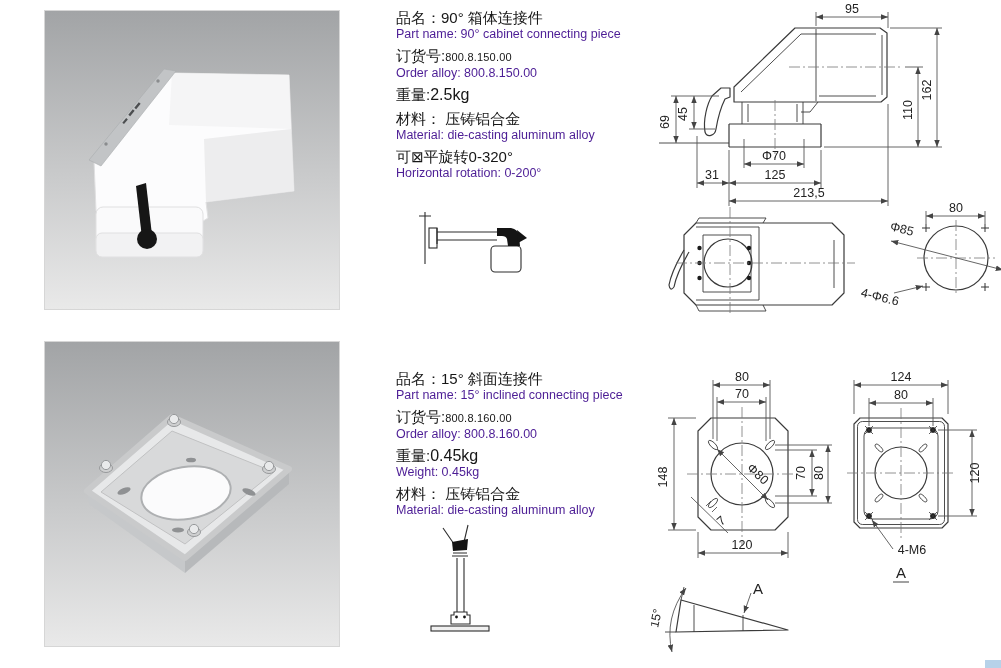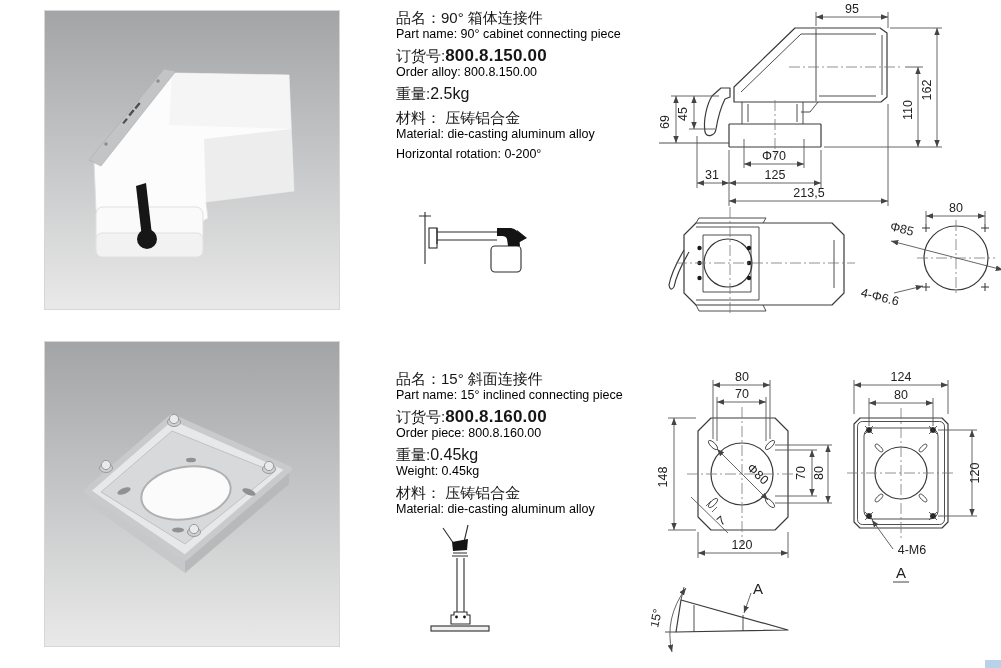--- a/index.html
+++ b/index.html
@@ -3,22 +3,22 @@
 <meta charset="utf-8">
 <style>
   html,body { margin:0; padding:0; background:#ffffff; }
   .page { position:relative; width:1001px; height:668px; background:#fff; overflow:hidden;
           font-family:"Liberation Sans", sans-serif;margin-left:11px; }
   .photo { position:absolute; border:1px solid #d6d6d6; overflow:hidden;
            background:linear-gradient(180deg,#a2a4a6 0%,#c9cacb 55%,#e9e9e9 100%); }
   .specs { position:absolute; width:258px; }
   .pair  { margin-bottom:6px; }
   .cn { font-size:15px; line-height:18px; color:#161616; }
-  .en { font-size:12.5px; line-height:14px; color:#000000; }
-  .ord { font-weight:bold; font-size:17px; letter-spacing:0.2px; }
+  .en { font-size:12.5px; line-height:14px; color:#4c1d95; }
+  .ord { font-weight:normal; font-size:11px; letter-spacing:0.2px; }
   .val { font-size:16px; }
   .drawing { position:absolute; }
   svg { font-family:"Liberation Sans", sans-serif; }
   .ol   { stroke:#3a3a3a; stroke-width:1.2; fill:none; stroke-linejoin:round; }
   .ol2  { stroke:#3a3a3a; stroke-width:0.9; fill:none; }
   .dim  { stroke:#555; stroke-width:0.9; fill:none; }
   .cl   { stroke:#777; stroke-width:0.8; fill:none; stroke-dasharray:11 3 2 3; }
   .dt   { font-size:12.5px; fill:#222; text-anchor:middle; }
   .dtb  { font-size:15px; fill:#222; text-anchor:middle; }
   .pict { stroke:#2d2d2d; stroke-width:1.1; fill:none; }
@@ -101,20 +101,21 @@
       <div class="en">Order alloy: 800.8.150.00</div>
     </div>
     <div class="pair">
       <div class="cn"><span>重量:</span><span class="val">2.5kg</span></div>
     </div>
     <div class="pair">
       <div class="cn">材料： 压铸铝合金</div>
       <div class="en">Material: die-casting aluminum alloy</div>
     </div>
     <div class="pair">
+      <div class="cn">可⊠平旋转0-320°</div>
       <div class="en">Horizontal rotation: 0-200°</div>
     </div>
   </div>
 
   <svg class="drawing" style="left:398px;top:202px;" width="128" height="72" viewBox="0 0 128 72">
     <g class="pict">
       <path d="M16,10 V62 M10,14 H22"></path>
       <rect x="20" y="26" width="8" height="20"></rect>
       <path d="M28,26 V42 M28,30 H88 M28,38 H88"></path>
       <rect x="82" y="44" width="30" height="26" rx="4"></rect>
@@ -125,21 +126,21 @@
     </g>
   </svg>
 
   <div class="specs" style="left:385px;top:370px;">
     <div class="pair">
       <div class="cn">品名：15° 斜面连接件</div>
       <div class="en">Part name: 15° inclined connecting piece</div>
     </div>
     <div class="pair">
       <div class="cn"><span>订货号:</span><span class="ord">800.8.160.00</span></div>
-      <div class="en">Order piece: 800.8.160.00</div>
+      <div class="en">Order alloy: 800.8.160.00</div>
     </div>
     <div class="pair">
       <div class="cn"><span>重量:</span><span class="val">0.45kg</span></div>
       <div class="en">Weight: 0.45kg</div>
     </div>
     <div class="pair">
       <div class="cn">材料： 压铸铝合金</div>
       <div class="en">Material: die-casting aluminum alloy</div>
     </div>
   </div>

